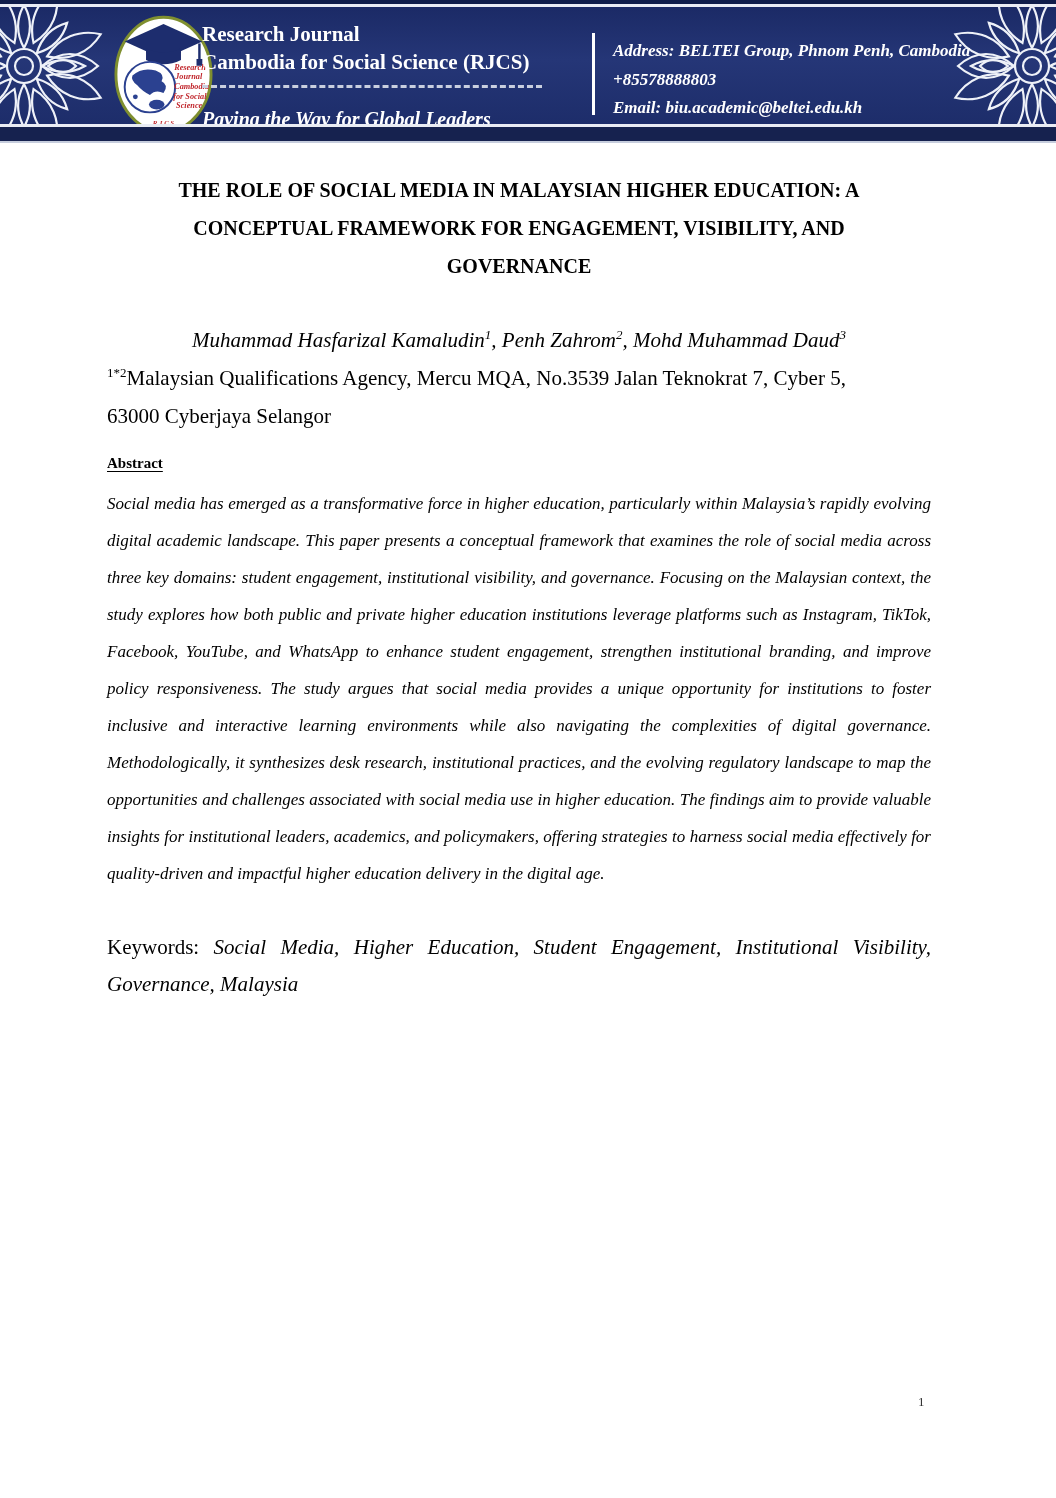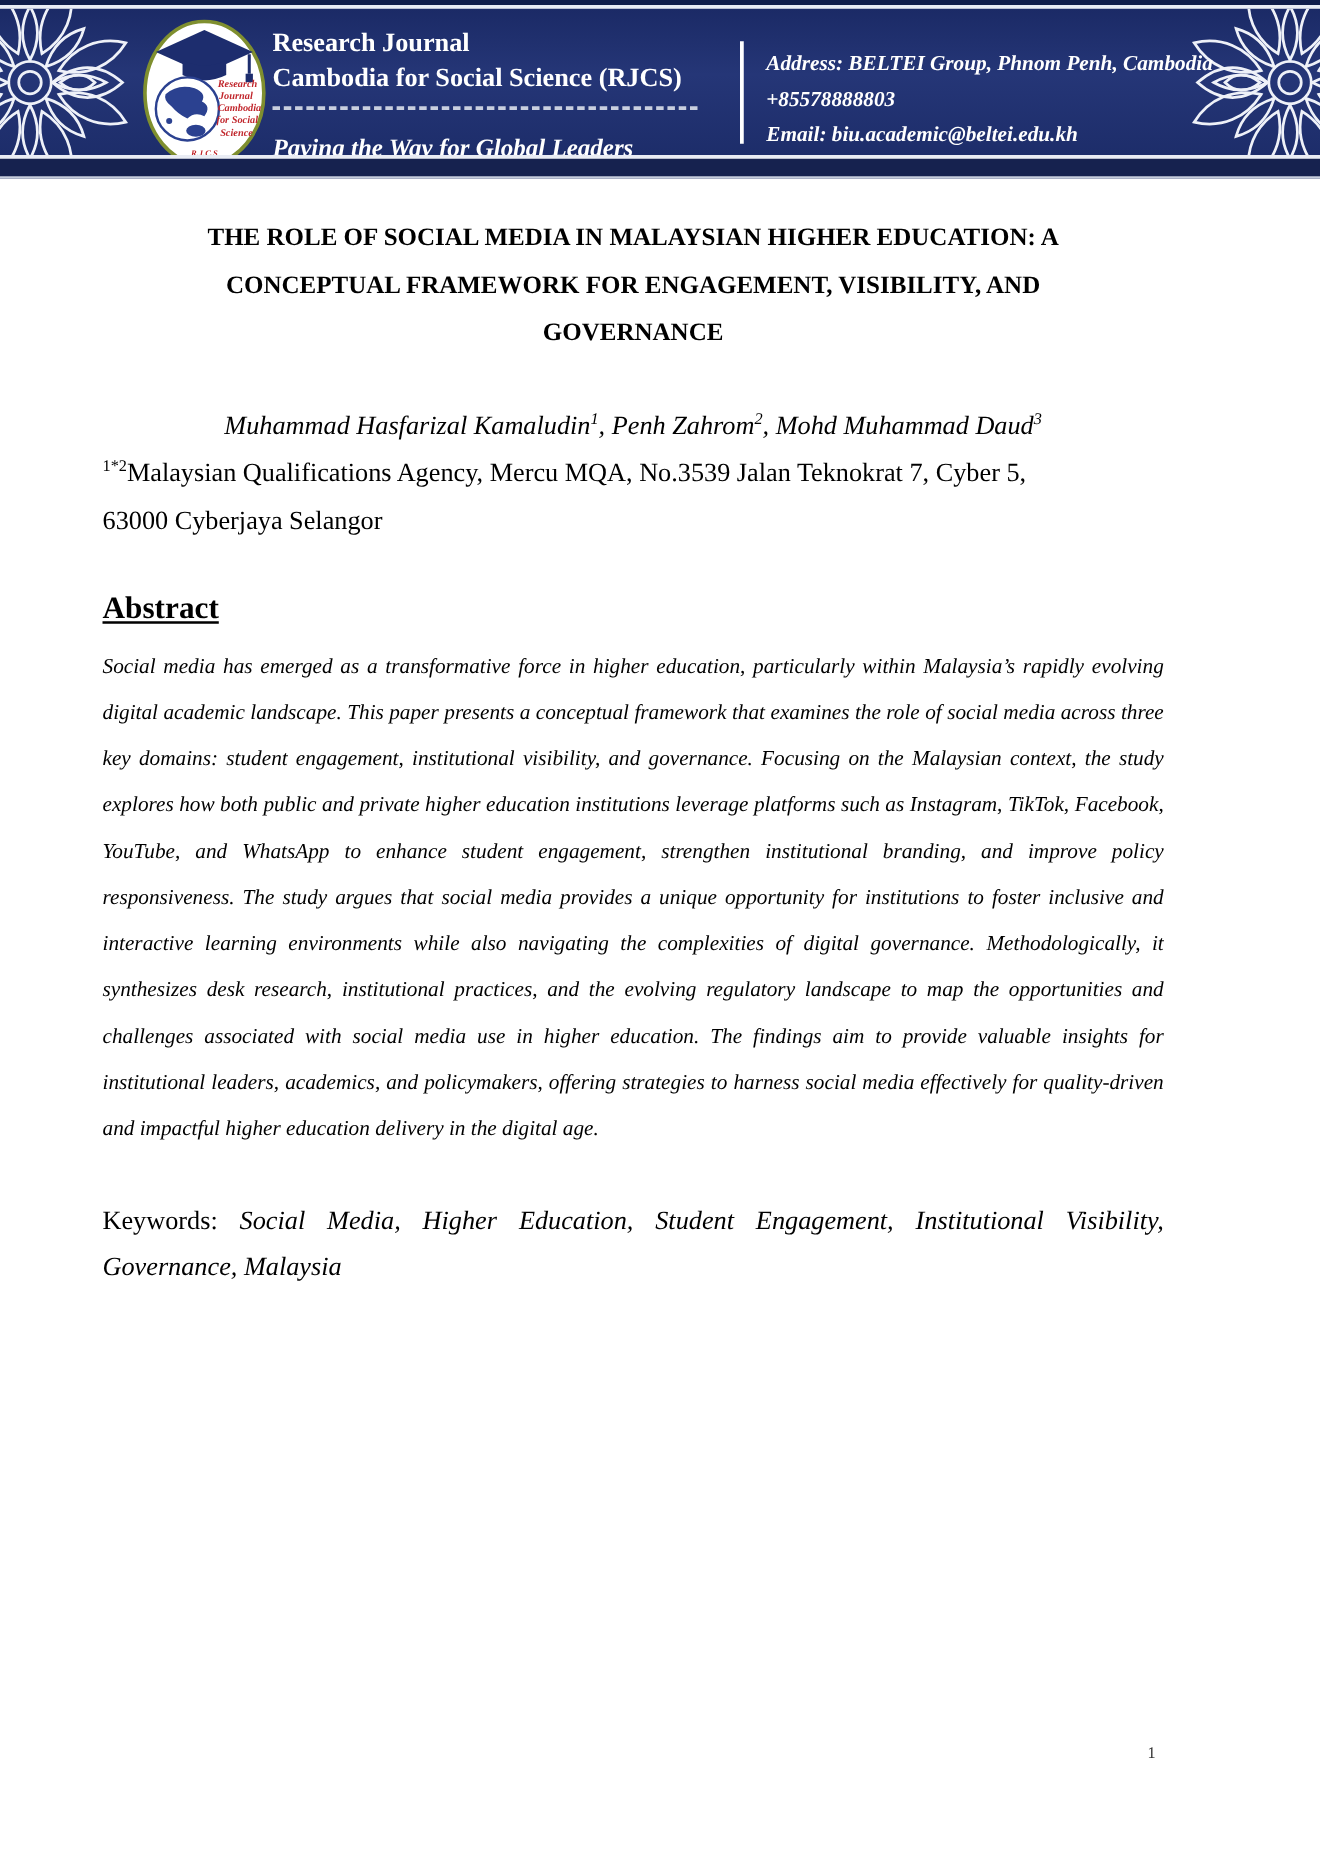--- a/index.html
+++ b/index.html
@@ -27,41 +27,41 @@
   }
   .banner-bottom-line { height: 3px; background: #e9ecf4; }
   .banner-bottom-strip { height: 16px; background: #16224f; border-bottom: 2px solid #c6cddd; }
 
   .ornament { position: absolute; top: 50%; width: 172px; height: 172px; }
   .ornament.left  { left: -62px;  transform: translateY(-50%); }
   .ornament.right { right: -62px; transform: translateY(-50%) scaleX(-1); }
 
   .logo { position: absolute; left: 114px; top: 7px; width: 99px; height: 121px; }
 
-  .banner-title-block { position: absolute; left: 218px; top: 13px; color: #ffffff; }
+  .banner-title-block { position: absolute; left: 202px; top: 13px; color: #ffffff; }
   .jname { font-size: 21px; font-weight: bold; line-height: 1.35; white-space: nowrap; }
   .dashed-line { width: 340px; height: 0; border-top: 3px dashed #c9cfdf; margin: 8px 0 9px 0; }
   .tagline { font-size: 20px; font-weight: bold; font-style: italic; white-space: nowrap; margin-top: 20px; }
 
   .vdivider { position: absolute; left: 592px; top: 26px; width: 3px; height: 82px; background: #ffffff; }
 
   .contact {
     position: absolute; left: 613px; top: 30px;
     color: #ffffff; font-size: 17px; font-weight: bold; font-style: italic;
     line-height: 1.68; white-space: nowrap;
   }
 
   
-  .content { padding: 28px 125px 0 82px; }
+  .content { padding: 28px 125px 0 107px; }
   .article-title { text-align: center; font-weight: bold; font-size: 20px; line-height: 38px; }
   .authors-line { text-align: center; font-style: italic; font-size: 21px; line-height: 38px; margin-top: 36px; }
   sup { font-size: 0.62em; vertical-align: super; line-height: 0; }
   .affil-line { text-align: left; font-size: 21px; line-height: 38px; }
   .abstract-heading {
-    margin-top: 38px; font-size: 25px; font-weight: bold;
+    margin-top: 20px; font-size: 15px; font-weight: bold;
     text-decoration: underline; text-underline-offset: 3px;
   }
   .abstract-body {
     margin-top: 13px; font-size: 17px; font-style: italic;
     line-height: 37px; text-align: justify;
   }
   .keywords { margin-top: 37px; font-size: 21px; line-height: 37px; text-align: justify; }
   .kw-text { font-style: italic; }
 
   .page-number { position: absolute; left: 918px; top: 1394px; font-size: 13px; color: #333; }

